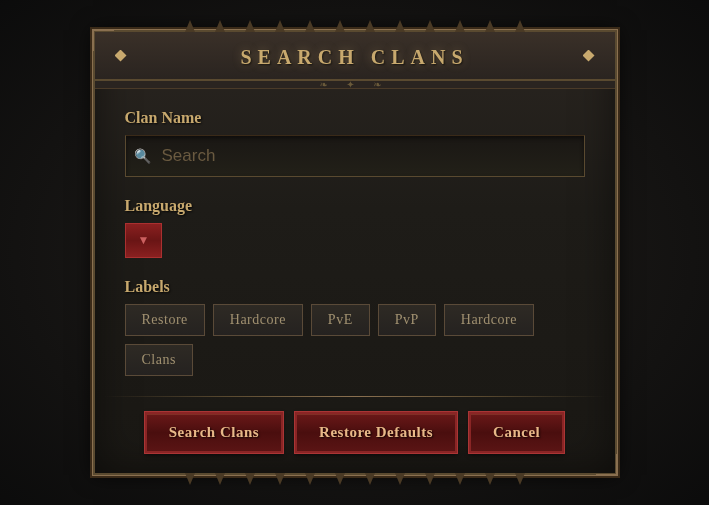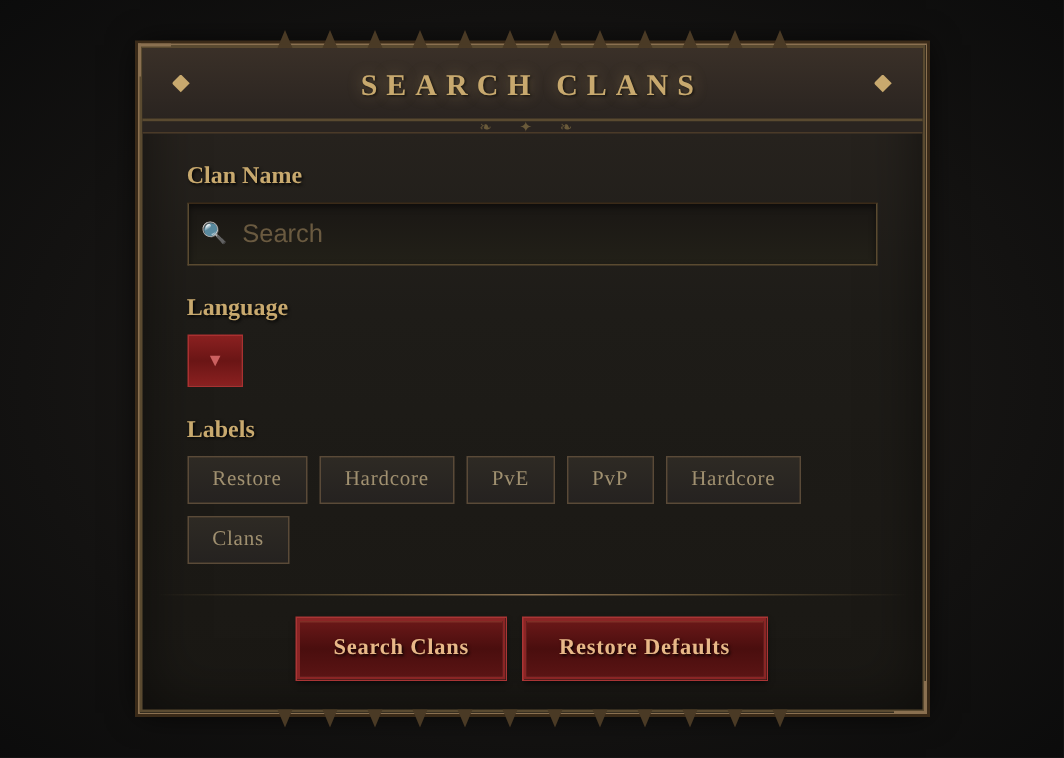--- a/index.html
+++ b/index.html
@@ -337,20 +337,21 @@
       </div>
     </div>
 
   </div>
 
   <div class="dialog-separator"></div>
 
   <div class="dialog-footer">
     <button class="btn">Search Clans</button>
     <button class="btn">Restore Defaults</button>
+    <button class="btn">Cancel</button>
   </div>
 
   <div class="bottom-spikes">
     <div class="spike-down"></div>
     <div class="spike-down"></div>
     <div class="spike-down"></div>
     <div class="spike-down"></div>
     <div class="spike-down"></div>
     <div class="spike-down"></div>
     <div class="spike-down"></div>

